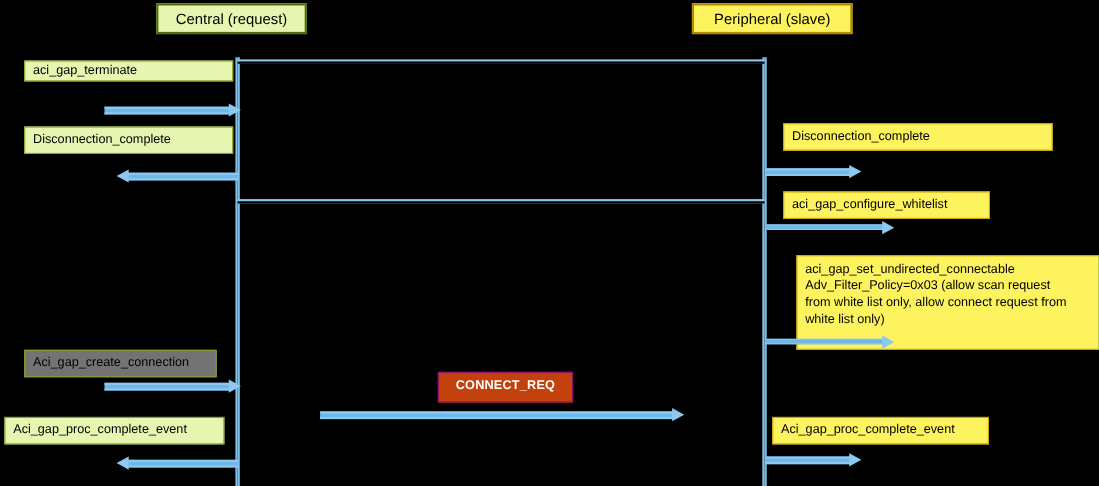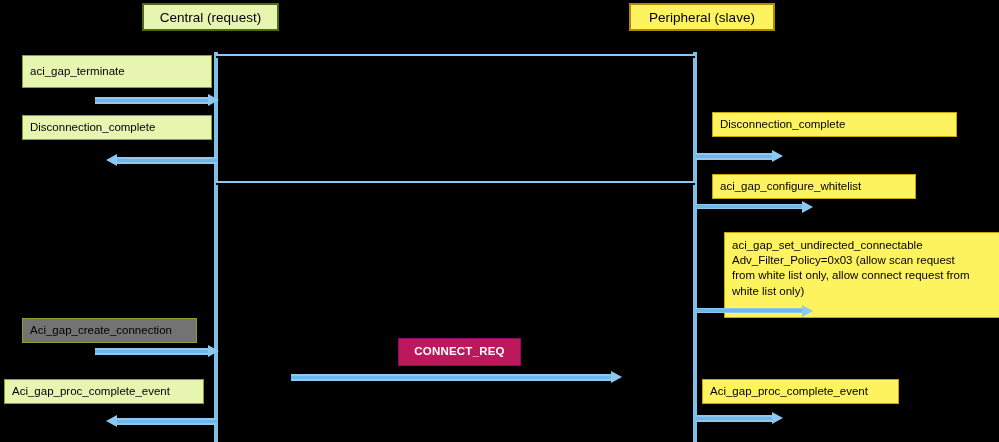--- a/index.html
+++ b/index.html
@@ -129,56 +129,56 @@
     </div>
 
   <div class="actor-box" style="left:142px; top:3px; width:137px; height:28px; background:#e6f5b0; border-color:#4f6b10;">
     <span>Central (request)</span>
   </div>
 
   <div class="actor-box" style="left:629px; top:3px; width:146px; height:28px; background:#fdf35f; border-color:#b08b00;">
     <span>Peripheral (slave)</span>
   </div>
 
-  <div class="note-box" style="left:22px; top:55px; width:190px; height:33px; background:#e6f5b0; border-color:#8aa22a;">
+  <div class="note-box" style="left:22px; top:55px; width:190px; height:19px; background:#e6f5b0; border-color:#8aa22a;">
     <span>aci_gap_terminate</span>
   </div>
 
   <div class="note-box" style="left:22px; top:115px; width:190px; height:25px; background:#e6f5b0; border-color:#8aa22a;">
     <span>Disconnection_complete</span>
   </div>
 
   <div class="note-box" style="left:22px; top:318px; width:175px; height:25px; background:#737373; border-color:#8aa22a;">
     <span>Aci_gap_create_connection</span>
   </div>
 
   <div class="note-box" style="left:4px; top:379px; width:200px; height:25px; background:#e6f5b0; border-color:#8aa22a;">
     <span>Aci_gap_proc_complete_event</span>
   </div>
 
   <div class="note-box" style="left:712px; top:112px; width:245px; height:25px; background:#fdf35f; border-color:#caa400;">
     <span>Disconnection_complete</span>
   </div>
 
-  <div class="note-box" style="left:712px; top:174px; width:204px; height:25px; background:#fdf35f; border-color:#caa400;">
+  <div class="note-box" style="left:712px; top:174px; width:188px; height:25px; background:#fdf35f; border-color:#caa400;">
     <span>aci_gap_configure_whitelist</span>
   </div>
 
   <div class="note-box multiline" style="left:724px; top:232px; width:280px; height:86px; background:#fdf35f; border-color:#caa400;">
     <span>aci_gap_set_undirected_connectable
 Adv_Filter_Policy=0x03 (allow scan request
 from white list only, allow connect request from
 white list only)</span>
   </div>
 
   <div class="note-box" style="left:702px; top:379px; width:197px; height:25px; background:#fdf35f; border-color:#caa400;">
     <span>Aci_gap_proc_complete_event</span>
   </div>
 
-  <div class="note-box center" style="left:398px; top:338px; width:123px; height:28px; background:#be185d; border-color:#8f0a66; color:#ffffff;justify-content:center;">
+  <div class="note-box center" style="left:398px; top:338px; width:123px; height:28px; background:#c2410c; border-color:#8f0a66; color:#ffffff;justify-content:center;">
     <span>CONNECT_REQ</span>
   </div>
 
   <div class="arrow right" style="left:95px; top:97px; width:115px;">
     <div class="shaft"></div>
       <div class="head"></div>
   </div>
 
   <div class="arrow left" style="left:115px; top:157px; width:102px;">
     <div class="shaft"></div>

